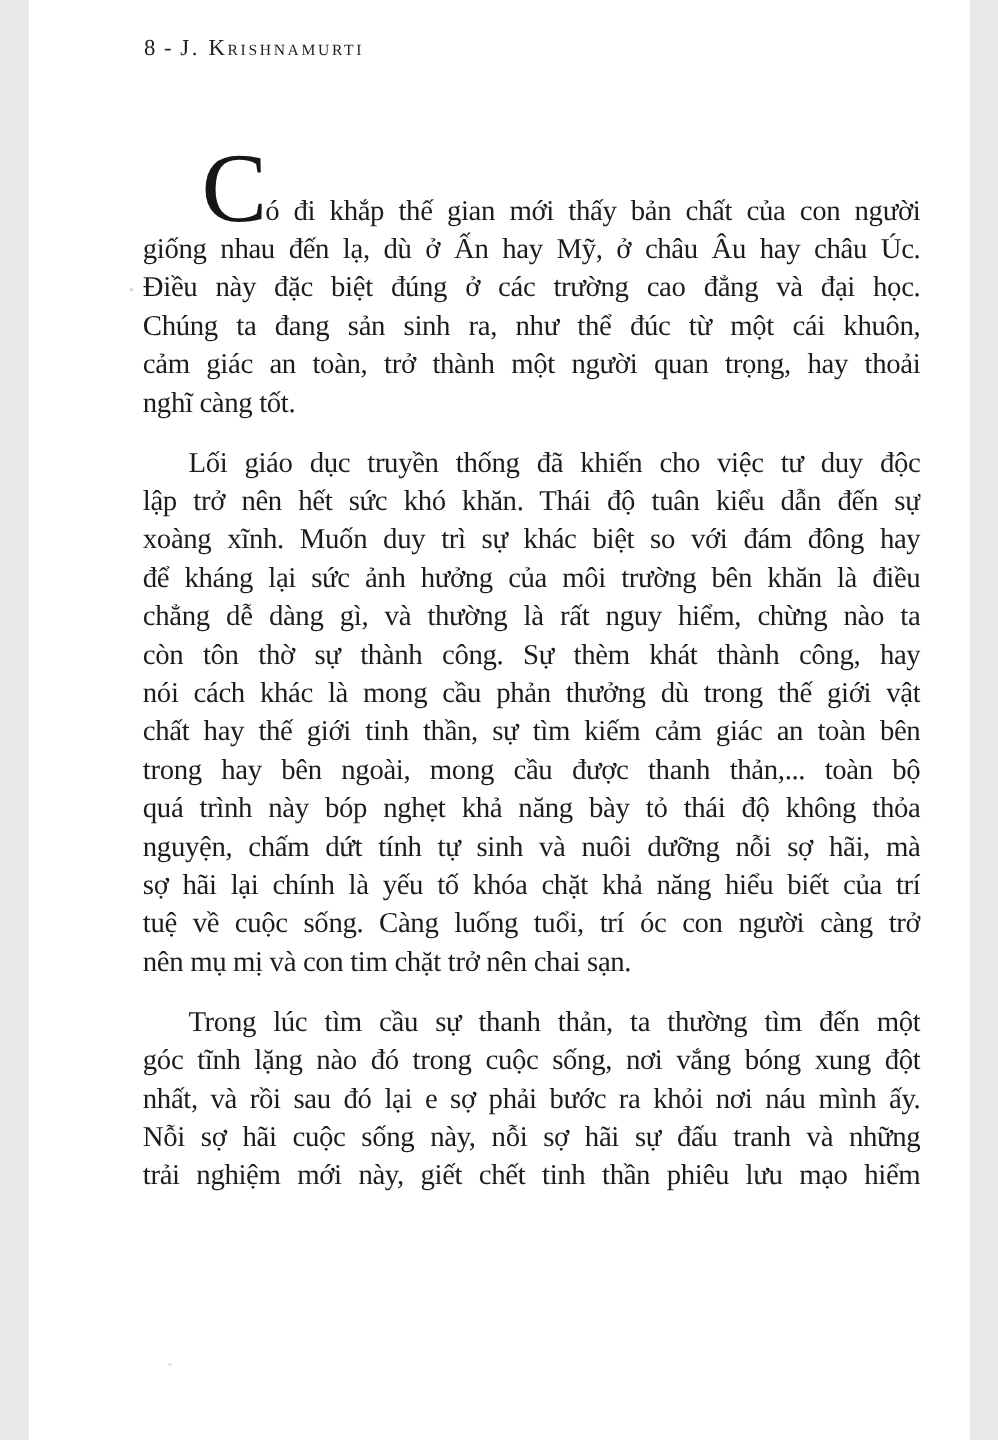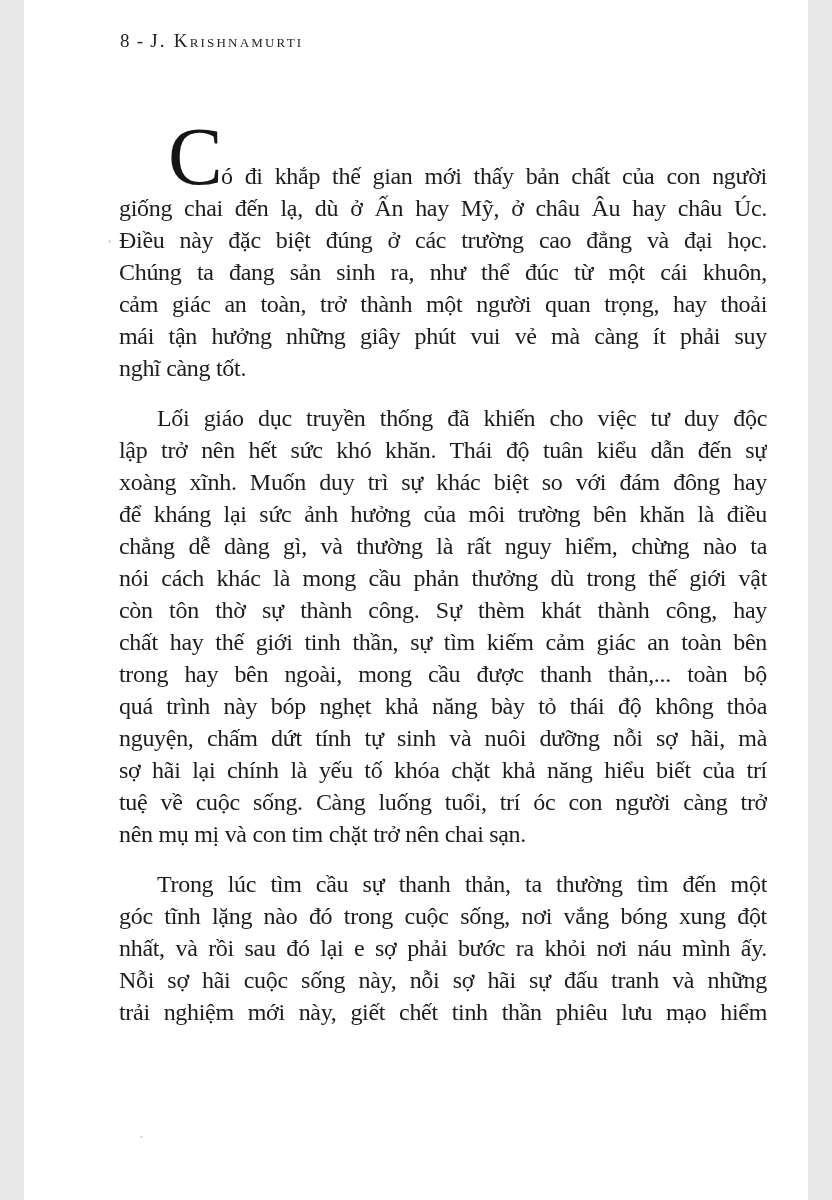--- a/index.html
+++ b/index.html
@@ -67,36 +67,35 @@
 
   <div class="running-header">
     <span>8</span><span class="sep">-</span><span>J. Krishnamurti</span>
   </div>
 
   <div class="content">
 
     <div class="para">
       <span class="dropcap">C</span>
       <div class="line after-dropcap">ó đi khắp thế gian mới thấy bản chất của con người</div>
-      <div class="line">giống chai đến lạ, dù ở Ấn hay Mỹ, ở châu Âu hay châu Úc.</div>
+      <div class="line">giống nhau đến lạ, dù ở Ấn hay Mỹ, ở châu Âu hay châu Úc.</div>
       <div class="line">Điều này đặc biệt đúng ở các trường cao đẳng và đại học.</div>
       <div class="line">Chúng ta đang sản sinh ra, như thể đúc từ một cái khuôn,</div>
       <div class="line">cảm giác an toàn, trở thành một người quan trọng, hay thoải</div>
-      <div class="line">mái tận hưởng những giây phút vui vẻ mà càng ít phải suy</div>
       <div class="line last">nghĩ càng tốt.</div>
     </div>
 
     <div class="para">
       <div class="line indent">Lối giáo dục truyền thống đã khiến cho việc tư duy độc</div>
       <div class="line">lập trở nên hết sức khó khăn. Thái độ tuân kiểu dẫn đến sự</div>
       <div class="line">xoàng xĩnh. Muốn duy trì sự khác biệt so với đám đông hay</div>
       <div class="line">để kháng lại sức ảnh hưởng của môi trường bên khăn là điều</div>
       <div class="line">chẳng dễ dàng gì, và thường là rất nguy hiểm, chừng nào ta</div>
+      <div class="line">còn tôn thờ sự thành công. Sự thèm khát thành công, hay</div>
       <div class="line">nói cách khác là mong cầu phản thưởng dù trong thế giới vật</div>
-      <div class="line">còn tôn thờ sự thành công. Sự thèm khát thành công, hay</div>
       <div class="line">chất hay thế giới tinh thần, sự tìm kiếm cảm giác an toàn bên</div>
       <div class="line">trong hay bên ngoài, mong cầu được thanh thản,... toàn bộ</div>
       <div class="line">quá trình này bóp nghẹt khả năng bày tỏ thái độ không thỏa</div>
       <div class="line">nguyện, chấm dứt tính tự sinh và nuôi dưỡng nỗi sợ hãi, mà</div>
       <div class="line">sợ hãi lại chính là yếu tố khóa chặt khả năng hiểu biết của trí</div>
       <div class="line">tuệ về cuộc sống. Càng luống tuổi, trí óc con người càng trở</div>
       <div class="line last">nên mụ mị và con tim chặt trở nên chai sạn.</div>
     </div>
 
     <div class="para">

